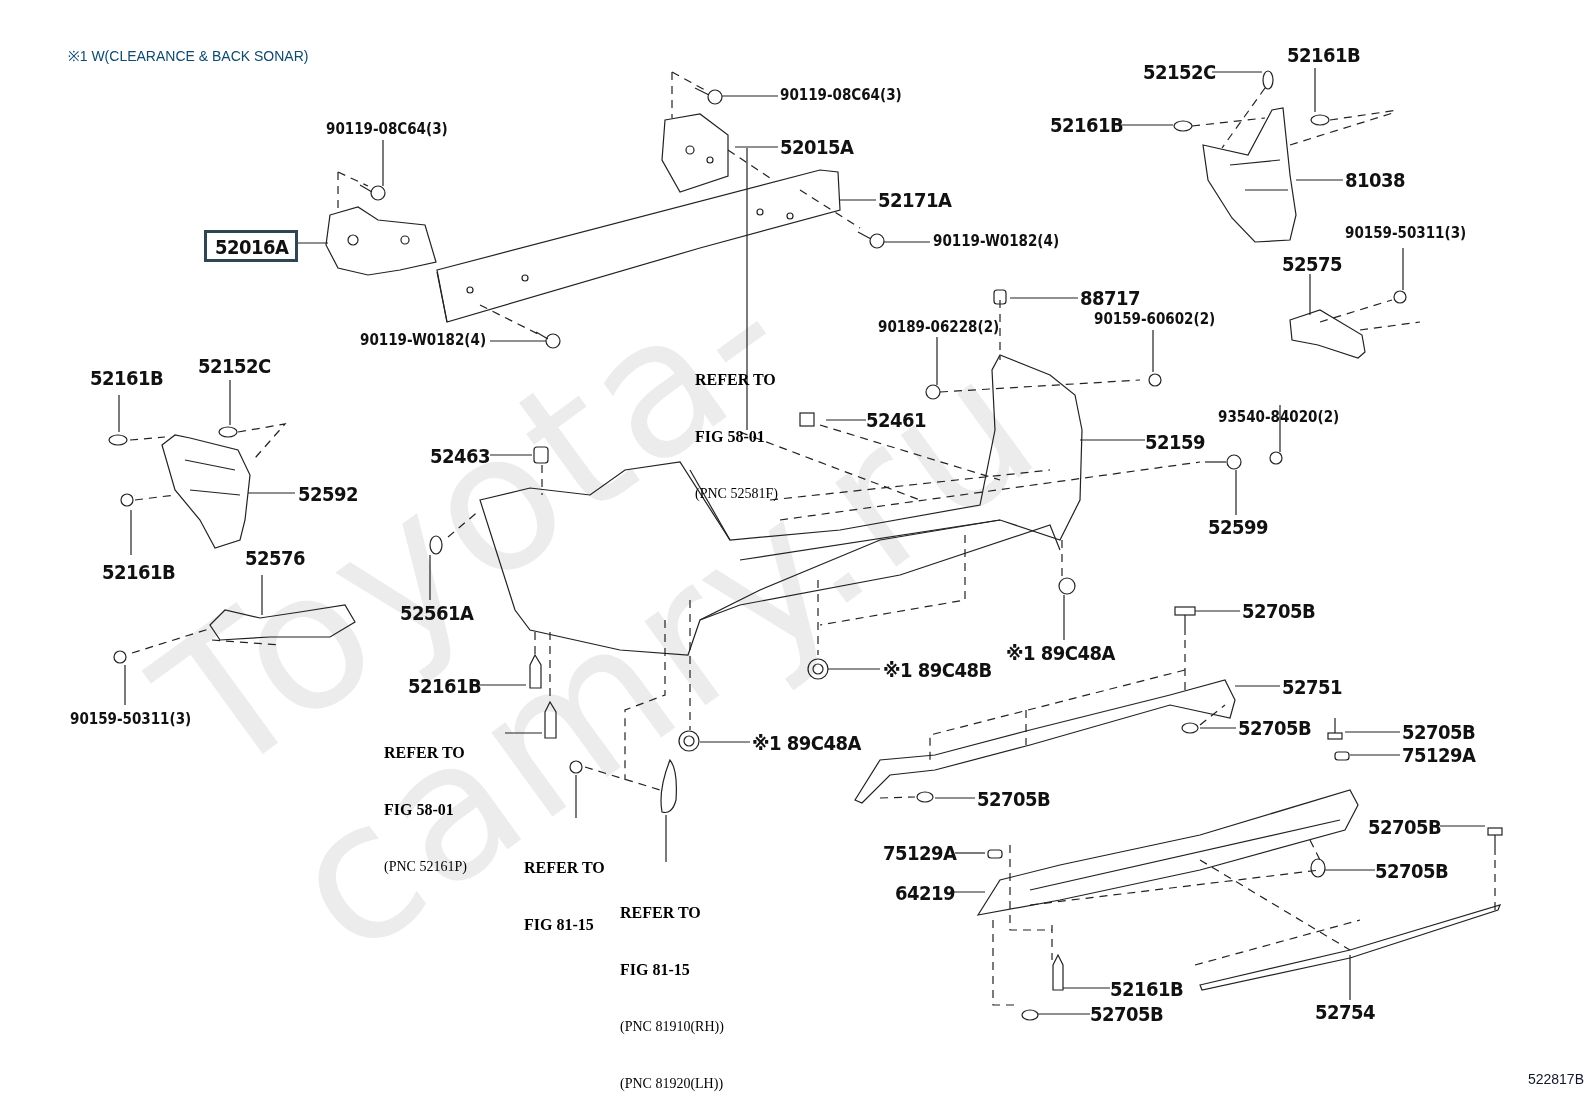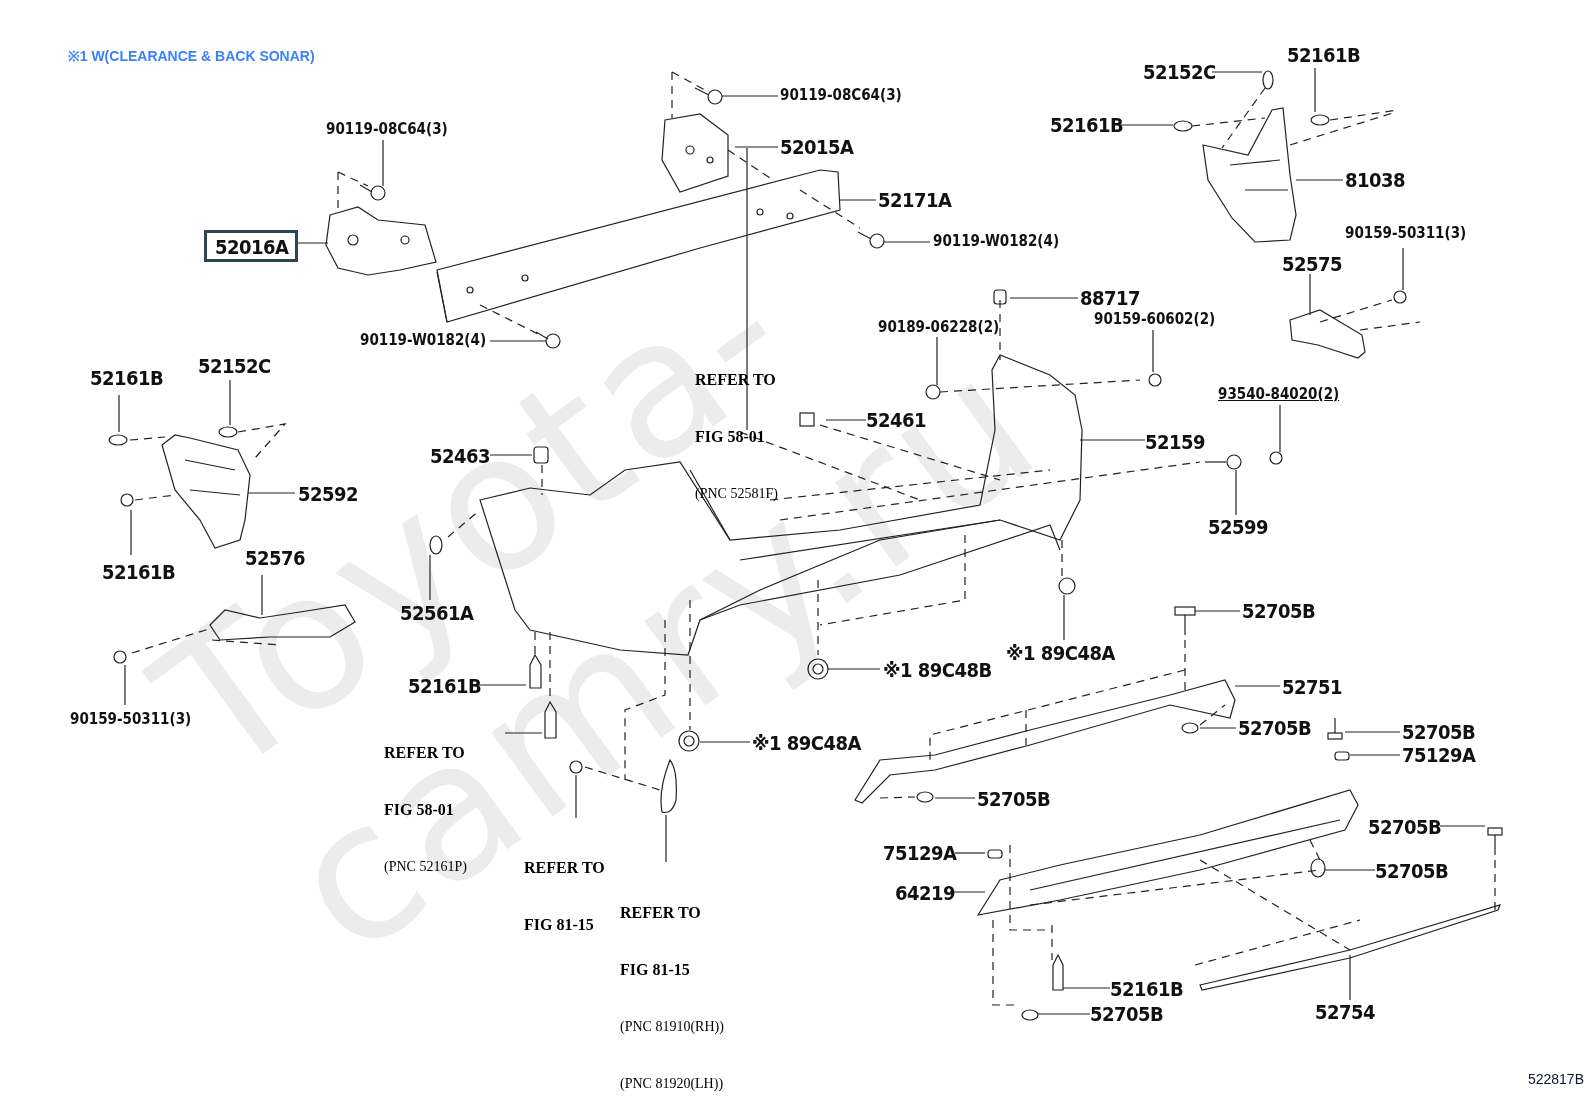--- a/index.html
+++ b/index.html
@@ -2,21 +2,21 @@
 <html><head>
 <meta charset="utf-8">
 <style>
   html, body { margin:0; padding:0; background:#ffffff; }
   body { width:1592px; height:1099px; position:relative; overflow:hidden; font-family:"DejaVu Sans Mono", monospace; color:#111; }
   #canvas { position:absolute; left:0; top:0; width:1592px; height:1099px; }
   .lbl { position:absolute; white-space:nowrap; font-family:"DejaVu Sans Condensed","DejaVu Sans", sans-serif; font-weight:bold; font-size:20px; letter-spacing:-0.5px; color:#111; line-height:1; cursor:pointer; }
   .lbl.small { font-size:15px; letter-spacing:0px; }
   .ref { position:absolute; white-space:pre; font-family:Liberation Serif, serif; font-weight:bold; font-size:16px; line-height:19px; color:#000000; }
   .ref .pnc { font-weight:normal; font-size:14px; }
-  .note { position:absolute; left:68px; top:46px; font-family:"Liberation Sans", sans-serif; font-size:14px; color:#3b82f6;font-weight:bold; }
+  .note { position:absolute; left:68px; top:46px; font-family:"Liberation Sans", sans-serif; font-size:14px; color:#0c4a6e; }
   .figno { position:absolute; right:8px; bottom:12px; font-family:"Liberation Sans", sans-serif; font-size:14px; color:#0f172a; }
   .sel { border:3px solid #2e4552; padding:4px 6px 2px 8px; background:#fff; }
   .wm { position:absolute; left:120px; top:640px; transform:rotate(-36deg); transform-origin:left top; font-family:"DejaVu Sans", sans-serif; font-size:190px; color:#ececec; letter-spacing:4px; pointer-events:none; }
 </style>
 </head>
 <body>
 
 <div class="wm">Toyota-camry.ru</div>
 
 <svg id="canvas" viewBox="0 0 1592 1099" fill="none" stroke="#222" stroke-width="1.2">
@@ -351,21 +351,21 @@
 <div class="lbl" style="left:1143px;top:62px;">52152C</div>
 <div class="lbl" style="left:1287px;top:45px;">52161B</div>
 <div class="lbl" style="left:1050px;top:115px;">52161B</div>
 <div class="lbl" style="left:1345px;top:170px;">81038</div>
 <div class="lbl small" style="left:1345px;top:226px;">90159-50311(3)</div>
 <div class="lbl" style="left:1282px;top:254px;">52575</div>
 <div class="lbl" style="left:1080px;top:288px;">88717</div>
 <div class="lbl small" style="left:878px;top:320px;">90189-06228(2)</div>
 <div class="lbl small" style="left:1094px;top:312px;">90159-60602(2)</div>
 <div class="lbl" style="left:866px;top:410px;">52461</div>
-<div class="lbl small" style="left:1218px;top:387px;text-decoration:underline;">93540-84020(2)</div>
+<div class="lbl small" style="left:1218px;top:410px;">93540-84020(2)</div>
 <div class="lbl" style="left:1145px;top:432px;">52159</div>
 <div class="lbl" style="left:1208px;top:517px;">52599</div>
 <div class="lbl" style="left:430px;top:446px;">52463</div>
 
 <div class="lbl" style="left:90px;top:368px;">52161B</div>
 <div class="lbl" style="left:198px;top:356px;">52152C</div>
 <div class="lbl" style="left:298px;top:484px;">52592</div>
 <div class="lbl" style="left:102px;top:562px;">52161B</div>
 <div class="lbl" style="left:245px;top:548px;">52576</div>
 <div class="lbl small" style="left:70px;top:712px;">90159-50311(3)</div>

